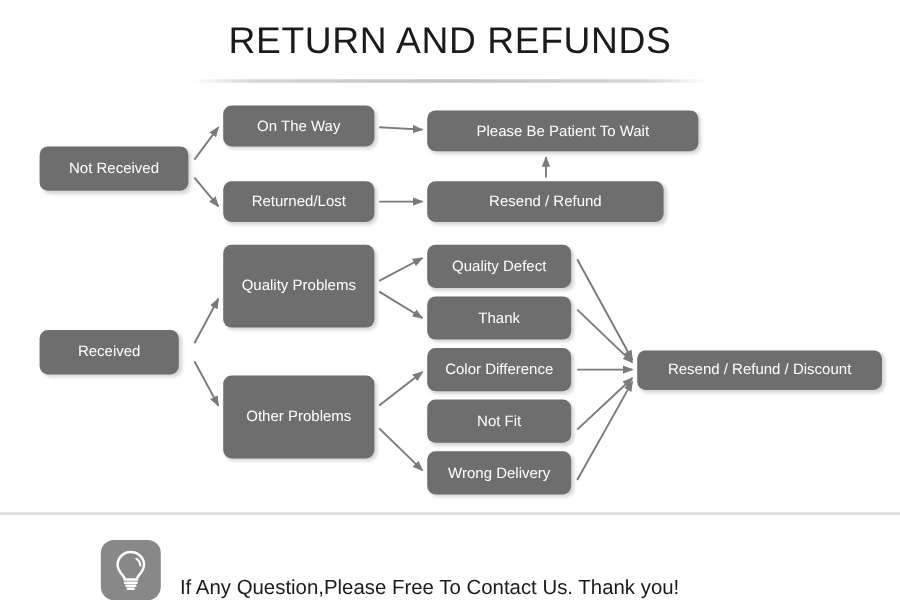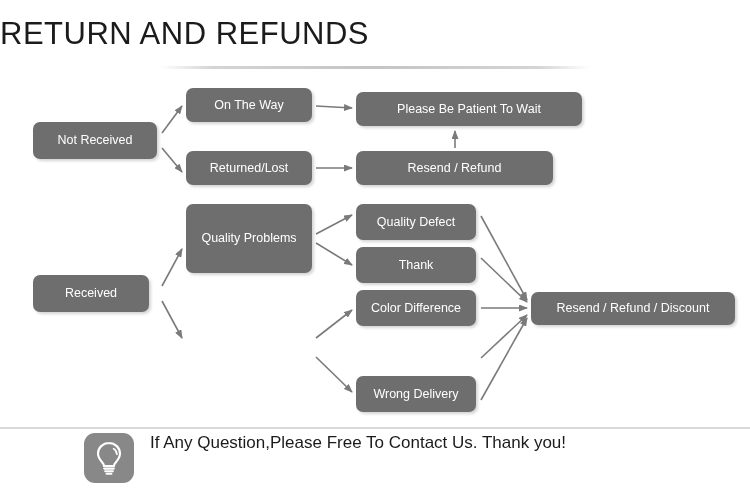--- a/index.html
+++ b/index.html
@@ -19,20 +19,21 @@
     height: 500px;
     background: #ffffff;
   }
 
   
   #title-area {
     position: absolute;
     left: 0;
     top: 14px;
     width: 750px;
+    text-align: center;
   }
   #page-title {
     font-size: 31px;
     font-weight: normal;
     letter-spacing: 0.5px;
     color: #1b1b1b;
     line-height: 40px;
     font-family: "Liberation Sans", sans-serif;
   }
   #title-divider {
@@ -97,21 +98,21 @@
     height: 2px;
     background: #d8dada;
   }
   #footer {
     position: absolute;
     left: 0;
     top: 433px;
     width: 650px;
     height: 67px;
     display: flex;
-    align-items: flex-start;
+    align-items: flex-end;
     justify-content: center;
   }
   #bulb-badge {
     width: 50px;
     height: 50px;
     background: #888888;
     border-radius: 11px;
     display: flex;
     align-items: center;
     justify-content: center;
@@ -200,33 +201,39 @@
     </div>
 
     <div class="node" style="left:33px;  top:275px; width:116px; height:37px;">
       <span class="node-label">Received</span>
     </div>
 
     <div class="node" style="left:186px; top:204px; width:126px; height:69px;">
       <span class="node-label">Quality Problems</span>
     </div>
 
+    <div class="node" style="left:186px; top:313px; width:126px; height:69px;">
+      <span class="node-label">Other Problems</span>
+    </div>
 
     <div class="node" style="left:356px; top:204px; width:120px; height:36px;">
       <span class="node-label">Quality Defect</span>
     </div>
 
     <div class="node" style="left:356px; top:247px; width:120px; height:36px;">
       <span class="node-label">Thank</span>
     </div>
 
     <div class="node" style="left:356px; top:290px; width:120px; height:36px;">
       <span class="node-label">Color Difference</span>
     </div>
 
+    <div class="node" style="left:356px; top:333px; width:120px; height:36px;">
+      <span class="node-label">Not Fit</span>
+    </div>
 
     <div class="node" style="left:356px; top:376px; width:120px; height:36px;">
       <span class="node-label">Wrong Delivery</span>
     </div>
 
     <div class="node" style="left:531px; top:292px; width:204px; height:33px;">
       <span class="node-label">Resend / Refund / Discount</span>
     </div>
 
   </div>

